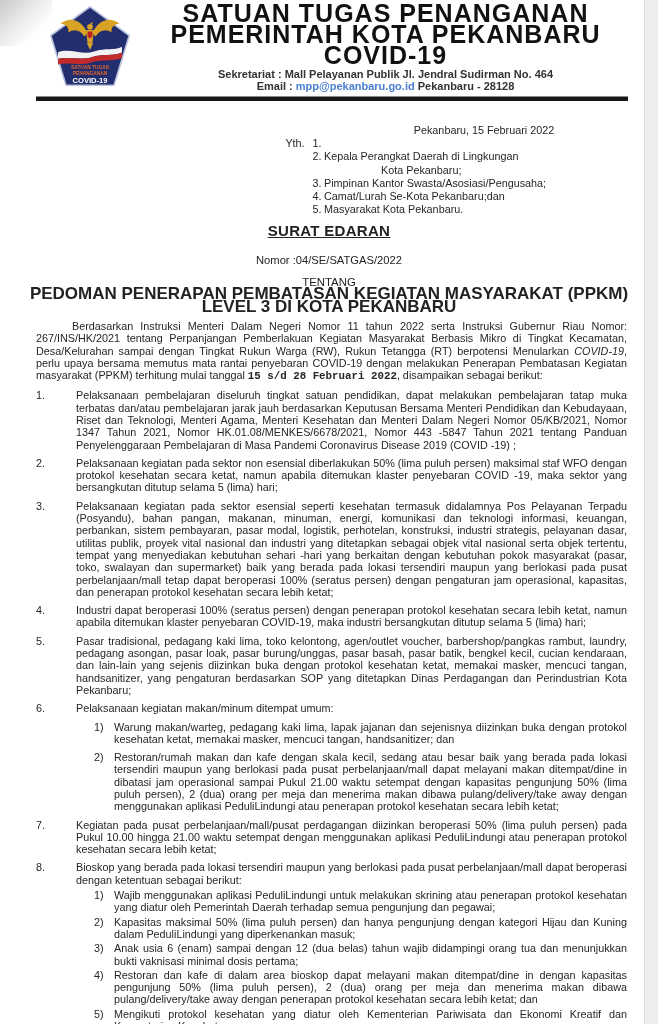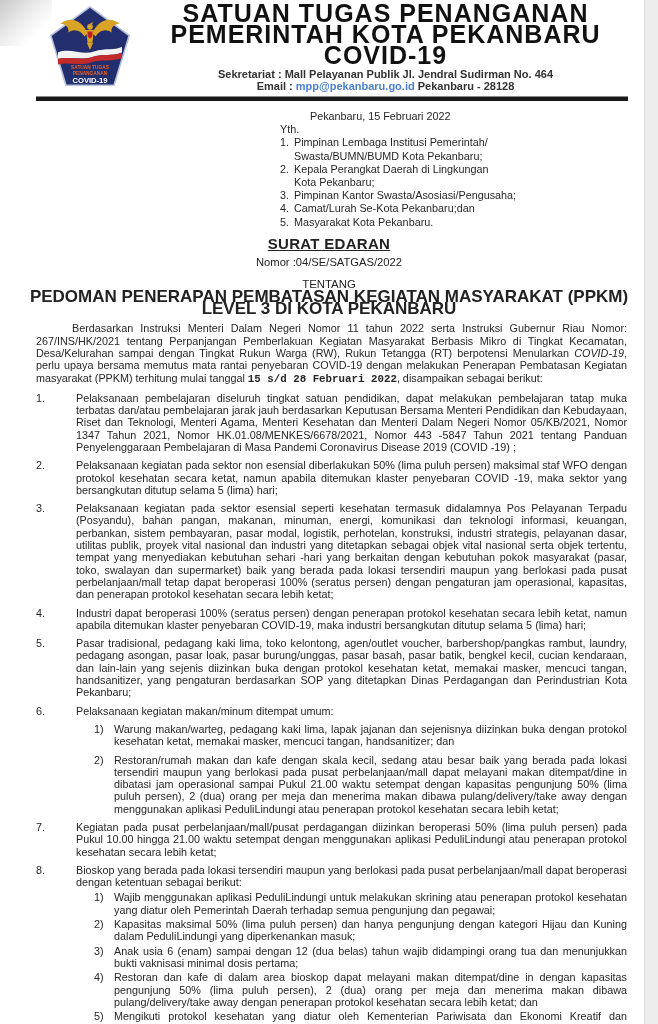--- a/index.html
+++ b/index.html
@@ -26,32 +26,32 @@
   
   .letterhead{position:relative;padding:3px 31px 0 36px;}
   .logo{position:absolute;left:44px;top:6px;width:92px;height:80px;}
   .head-text{margin-left:108px;text-align:center;}
   .org{font-weight:bold;color:#111;font-size:25px;line-height:21px;letter-spacing:1px;}
   .sek{font-weight:bold;color:#333;font-size:11px;line-height:12px;margin-top:2px;}
   .email-line{font-weight:bold;color:#333;font-size:11px;line-height:12px;}
   .email-link{color:#4a7fd0;text-decoration:none;}
   .rule{margin:4px 30px 0 36px;height:4px;background:#181818;border-top:1px solid #8a8a8a;}
   
-  .address{margin-top:9px;padding-left:310px;line-height:13.2px;}
+  .address{margin-top:23px;padding-left:310px;line-height:13.2px;text-align:center;}
   .date,.kepada{white-space:nowrap;}
-  .yth-row{display:flex;margin-left:-30px;flex-direction:column;}
+  .yth-row{display:flex;margin-left:-30px;}
   .yth{width:30px;flex:none;}
   .recipients{width:258px;}
   .recip{display:flex;}
   .rnum{width:14px;flex:none;}
   .rtext{white-space:pre-line;}
   
   .title-block{text-align:center;margin-top:9px;color:#222;}
   .se{font-weight:bold;font-size:15px;text-decoration:underline;letter-spacing:.3px;}
-  .nomor{font-size:11.2px;margin-top:6px;}
+  .nomor{font-size:11.2px;margin-top:16px;}
   .tentang{font-weight:normal;font-size:11.4px;margin-top:10px;}
   .subject{font-weight:bold;font-size:17px;}
   
   .body-text{padding:0 31px 0 36px;margin-top:7px;}
   .intro{margin:0;text-align:justify;text-indent:36px;}
   .intro .it{font-style:italic;}
   .intro .bd{font-weight:bold;font-family:Liberation Mono, monospace;}
   .items{margin-top:7px;}
   .item{display:flex;margin-bottom:6px;}
   .inum{width:20px;flex:none;}
@@ -102,22 +102,20 @@
 
   <div class="rule"></div>
 
   <section class="address">
     <div class="date">Pekanbaru, 15 Februari 2022</div>
     <div class="yth-row">
       <span class="yth">Yth.</span>
       <div class="recipients">
           <div class="recip">
             <span class="rnum">1.</span>
-            <span class="rtext">Pimpinan Lembaga Institusi Pemerintah/
-Swasta/BUMN/BUMD Kota Pekanbaru;</span>
           </div>
           <div class="recip">
             <span class="rnum">2.</span>
             <span class="rtext">Kepala Perangkat Daerah di Lingkungan
 Kota Pekanbaru;</span>
           </div>
           <div class="recip">
             <span class="rnum">3.</span>
             <span class="rtext">Pimpinan Kantor Swasta/Asosiasi/Pengusaha;</span>
           </div>

